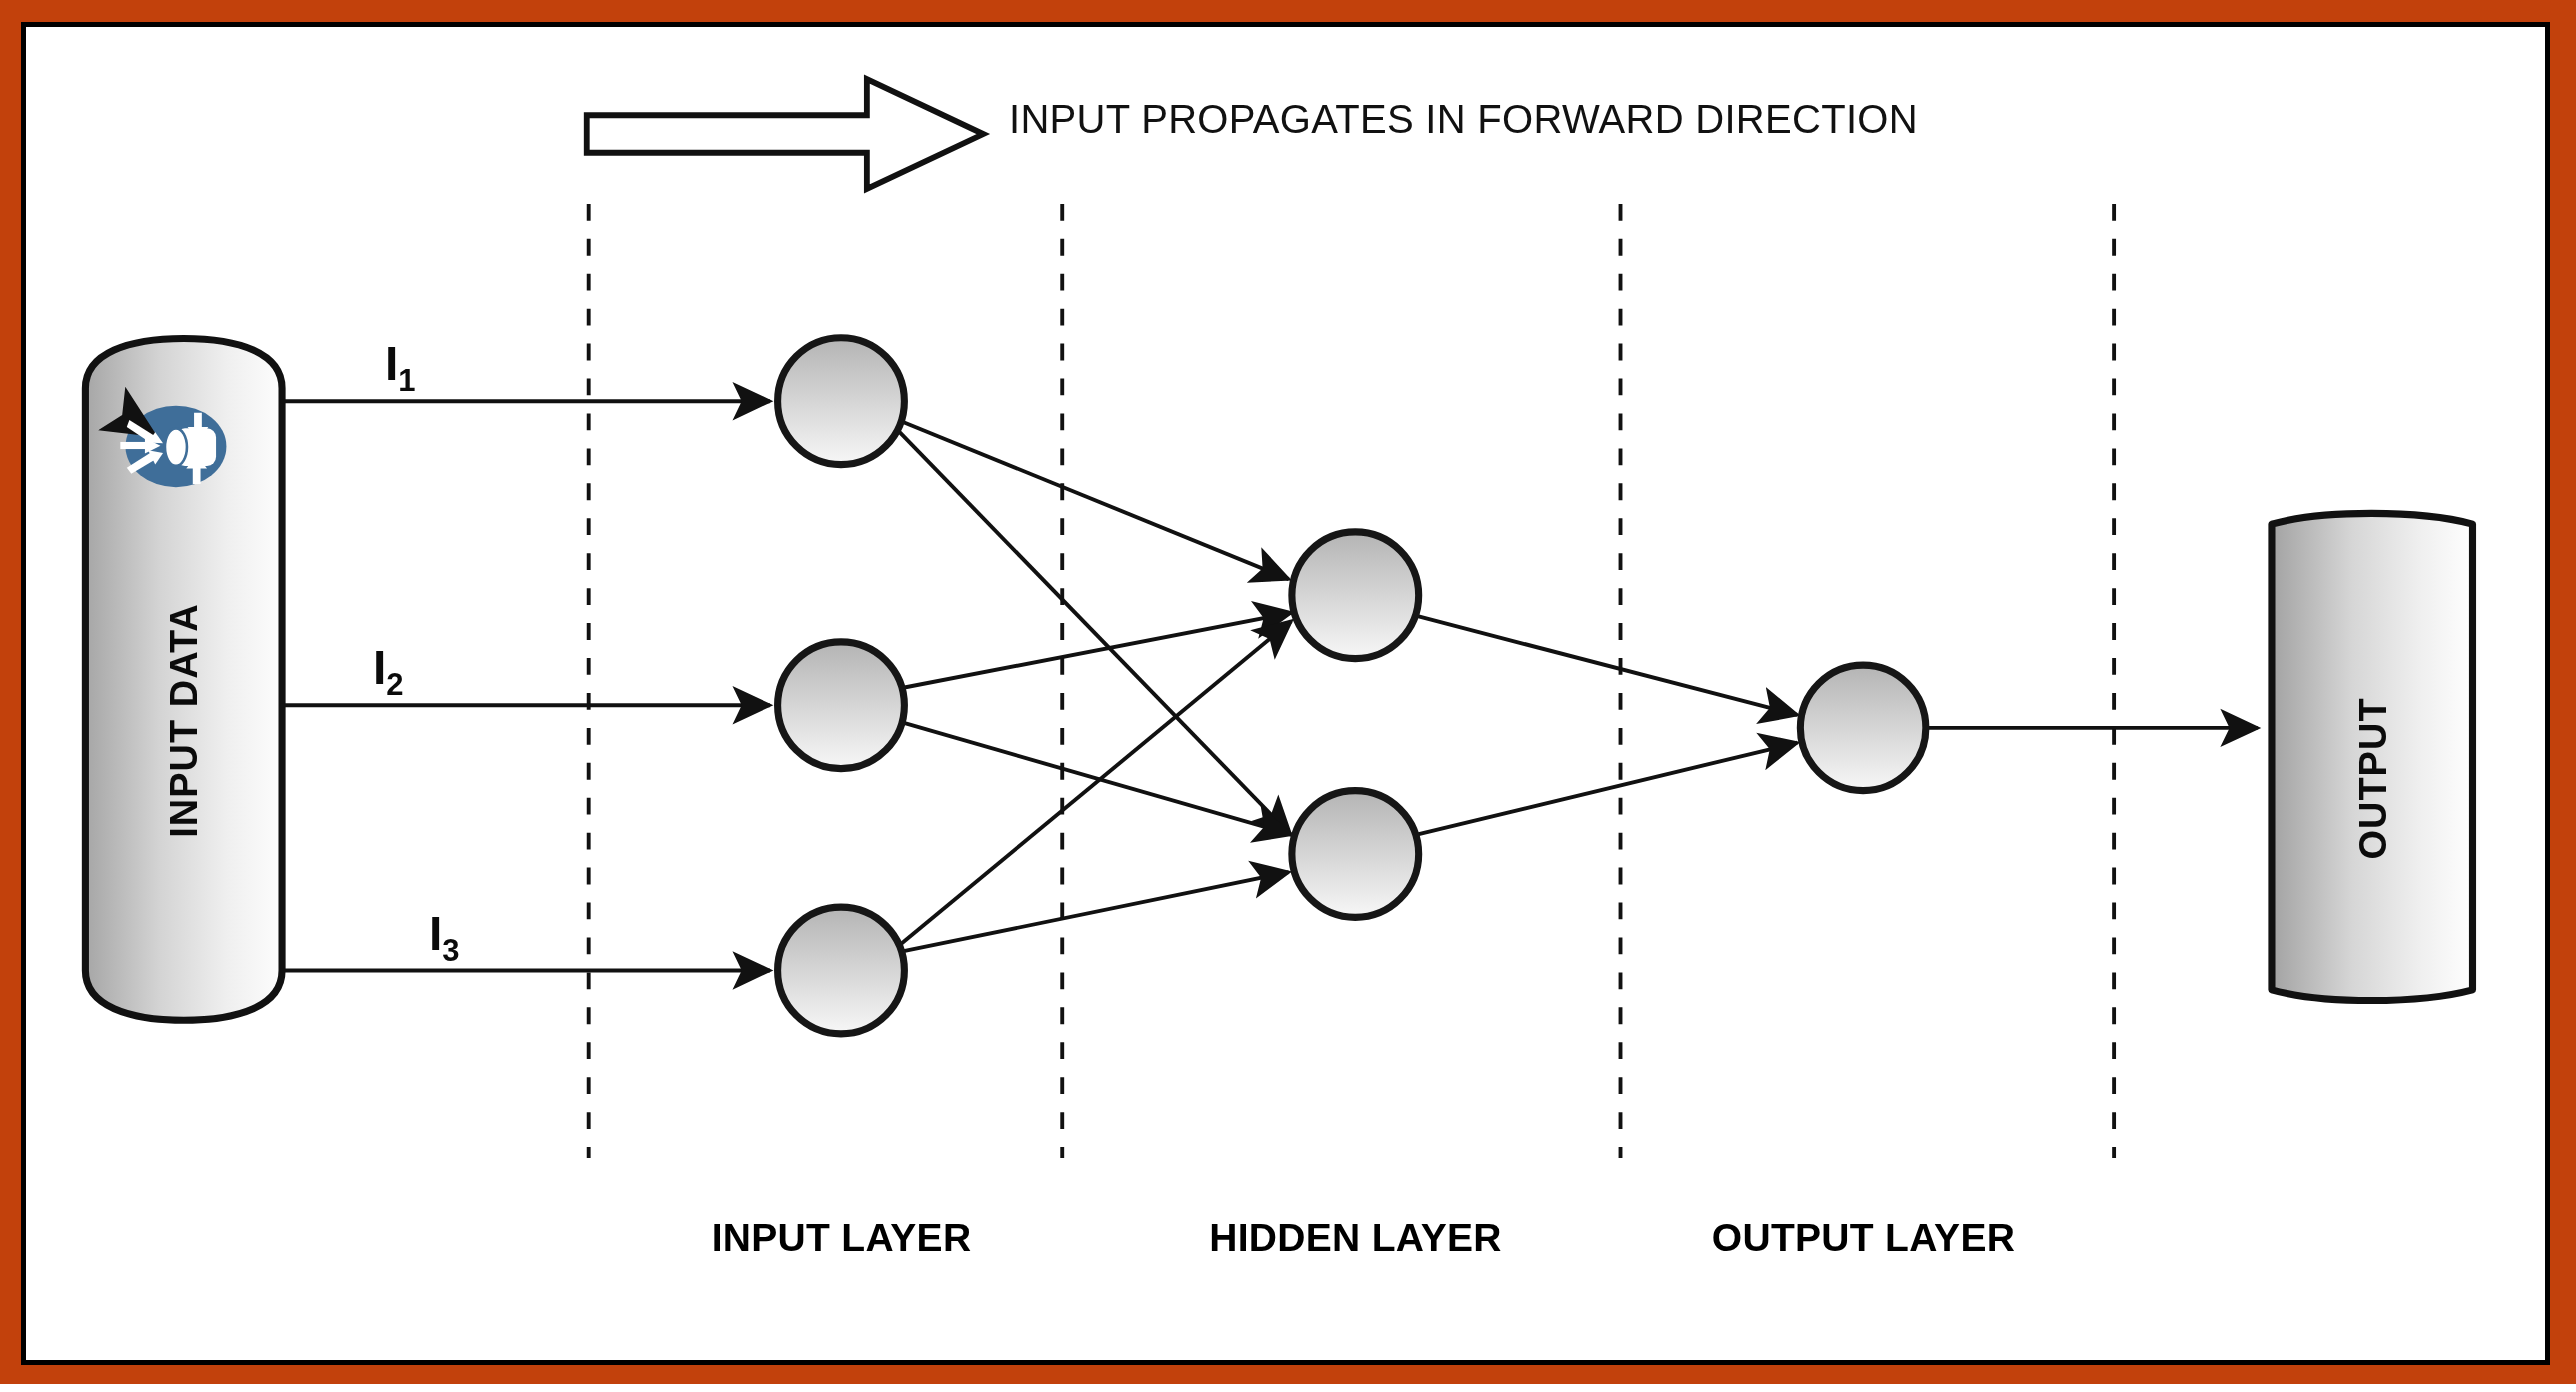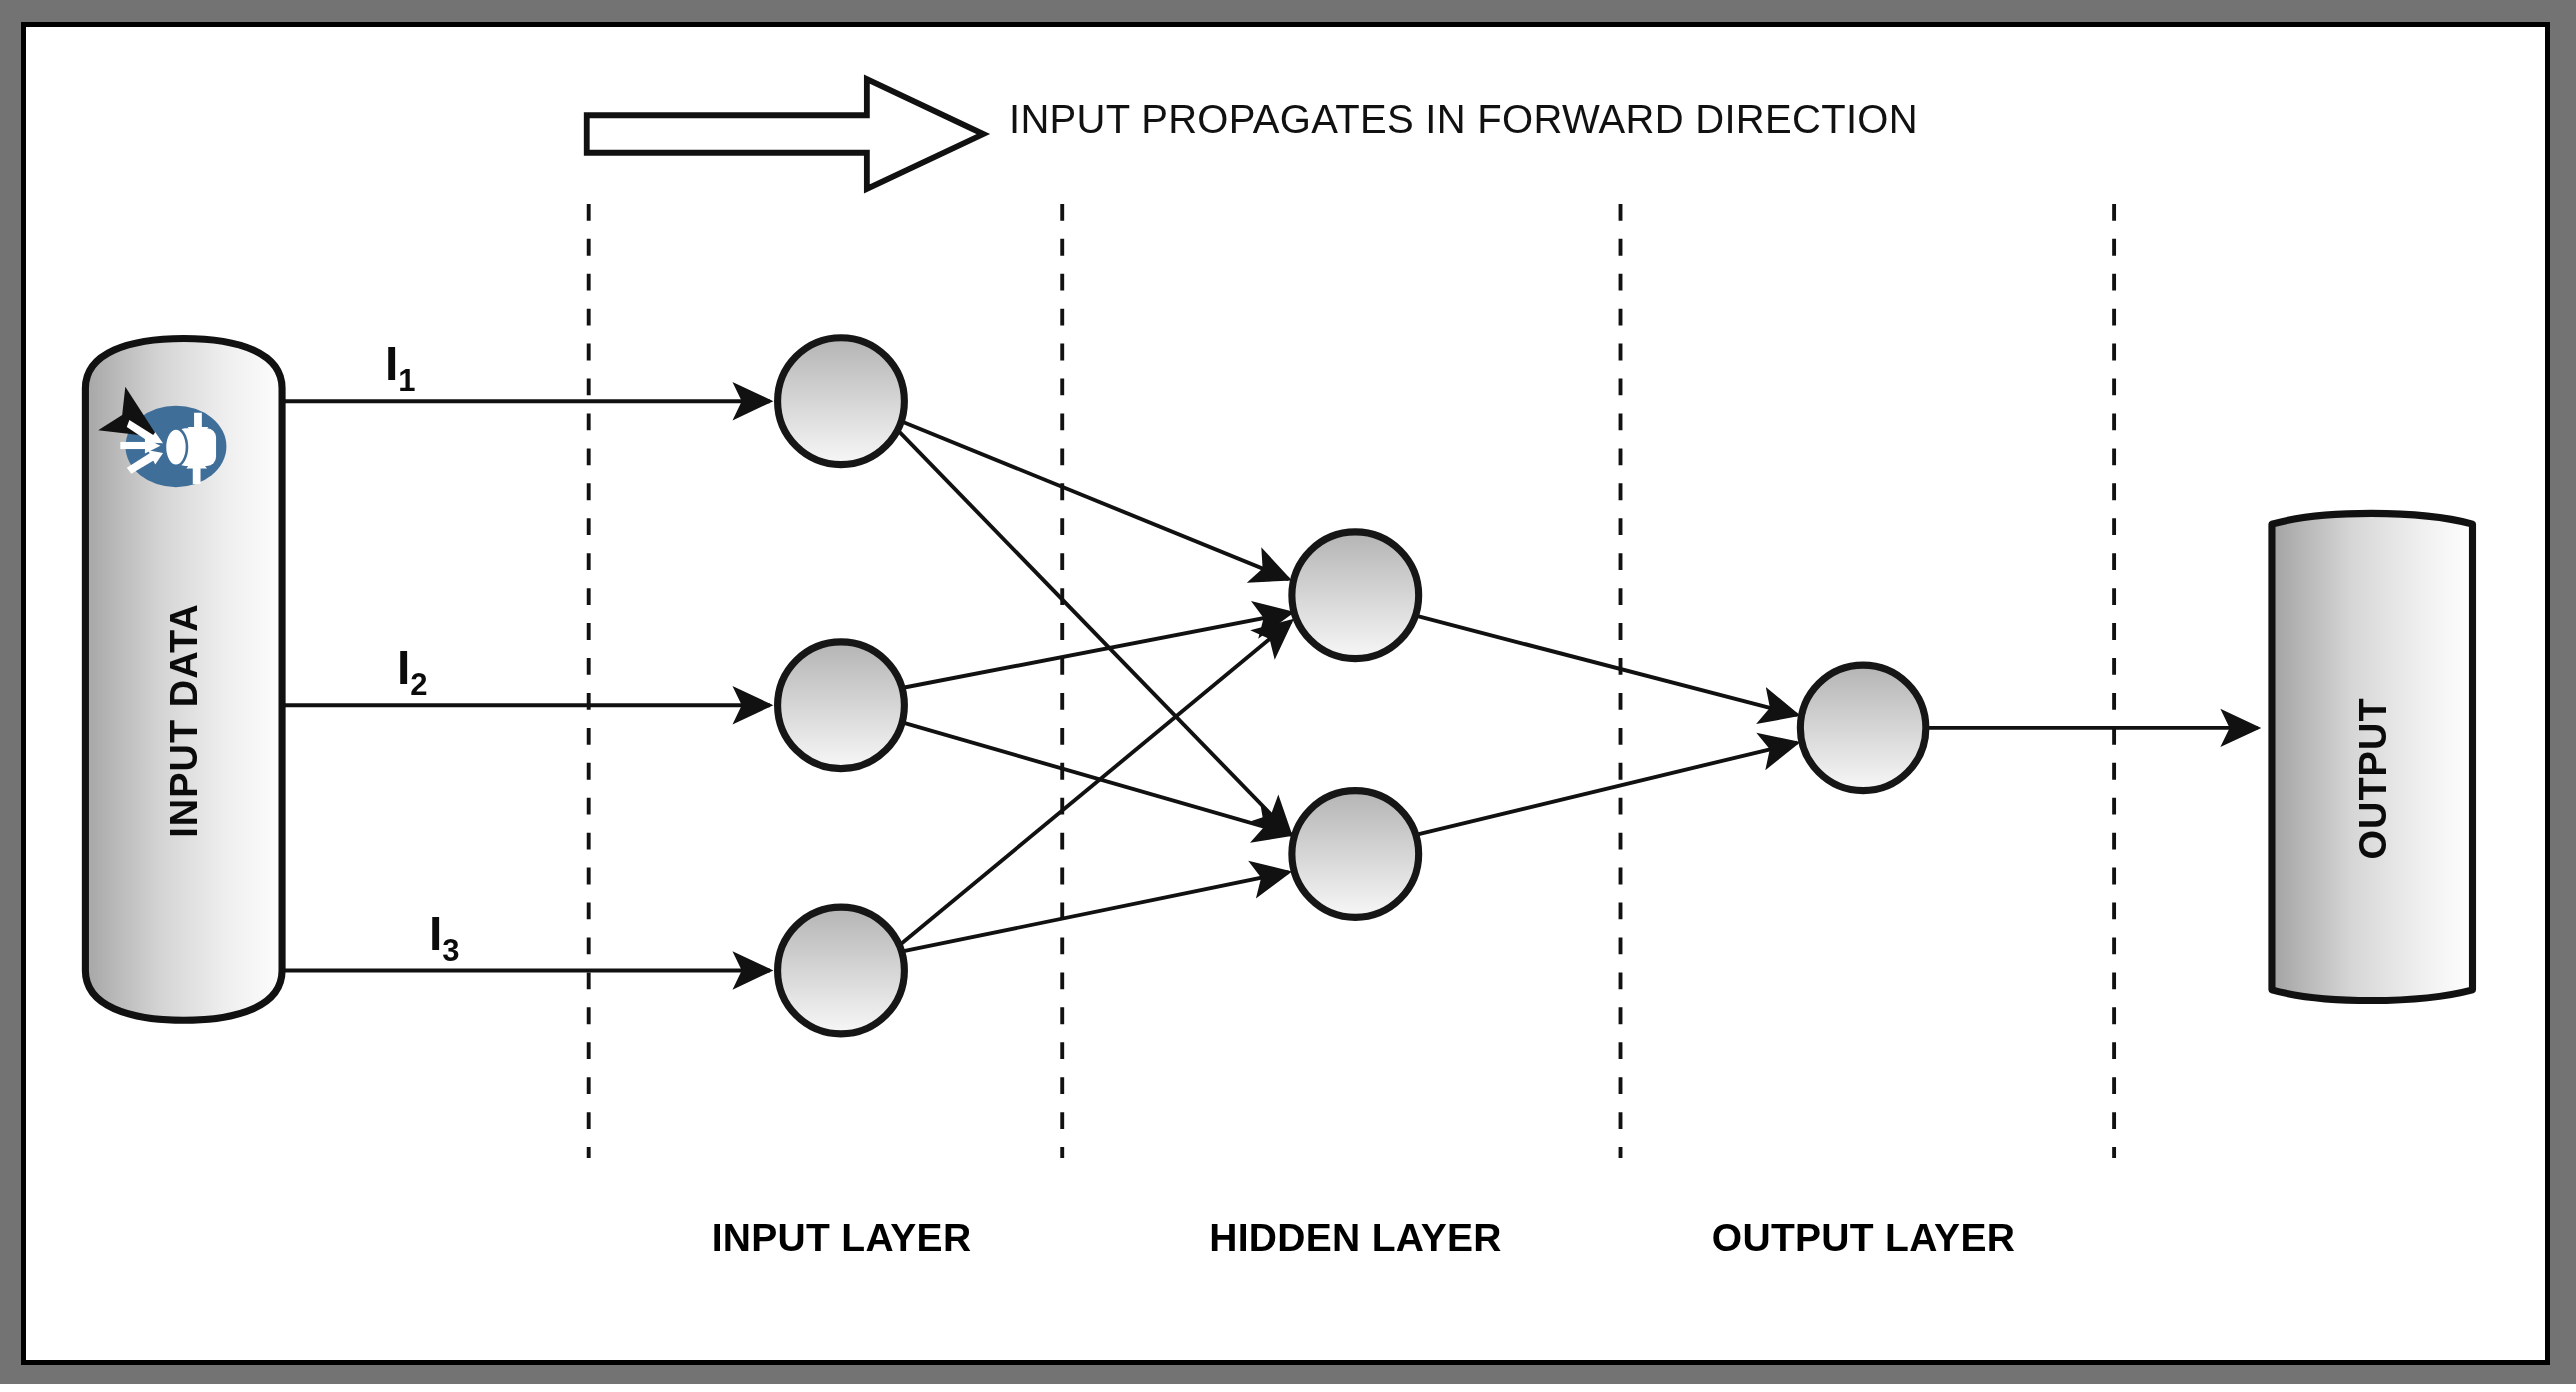--- a/index.html
+++ b/index.html
@@ -1,18 +1,18 @@
 <!DOCTYPE html>
 <html style="font-size:10.4px"><head>
 <meta charset="utf-8">
 <style>
   html,body{margin:0;padding:0;background:#ffffff;}
   body{width:2576px;height:1393px;overflow:hidden;
        font-family:"Liberation Sans",sans-serif;}
-  #stage{position:relative;width:2576px;height:1384px;background:#737373;}
+  #stage{position:relative;width:2576px;height:1384px;background:#c2410c;}
   #figure-border{position:absolute;left:21.3px;top:22px;width:2529px;height:1343px;
        border:5.2px solid #000;box-sizing:border-box;background:#fff;}
   svg.layer{position:absolute;left:0;top:0;width:2576px;height:1393px;overflow:visible;}
   .hdr-text{position:absolute;left:1009px;top:97px;font-size:40px;letter-spacing:0.3px;
        color:#111;font-family:"Liberation Sans",sans-serif;white-space:nowrap;}
   .ilabel{position:absolute;font-family:Liberation Sans, sans-serif;font-weight:bold;
        font-size:48px;color:#0b0b0b;white-space:nowrap;}
   .ilabel sub{font-size:31px;font-weight:bold;}
   .layer-label{position:absolute;font-size:39px;font-weight:bold;color:#000;
        letter-spacing:0.3px;white-space:nowrap;text-align:center;
@@ -131,21 +131,21 @@
                L 3822 1530
                C 3740 1552, 3590 1552, 3512 1530 Z" fill="url(#cylGradOut)" stroke="#111" stroke-width="11" stroke-linejoin="round"></path>
     </g>
   </svg>
 
   <div class="hdr-text">INPUT PROPAGATES IN FORWARD DIRECTION</div>
 
   <div class="ilabel" style="left:385px;top:336px;">
     <span>I</span><sub>1</sub>
   </div>
-  <div class="ilabel" style="left:397px;top:640px;">
+  <div class="ilabel" style="left:373px;top:640px;">
     <span>I</span><sub>2</sub>
   </div>
   <div class="ilabel" style="left:385px;top:906px;margin-left:44px;">
     <span>I</span><sub>3</sub>
   </div>
 
   <div class="cyl-text" style="left:184px;top:699px;width:272px;margin-left:-136px;text-align:center;transform:rotate(-90deg);">INPUT DATA</div>
 
   <div class="cyl-text" style="left:2373px;top:757px;width:220px;margin-left:-110px;text-align:center;transform:rotate(-90deg);">OUTPUT</div>
 

